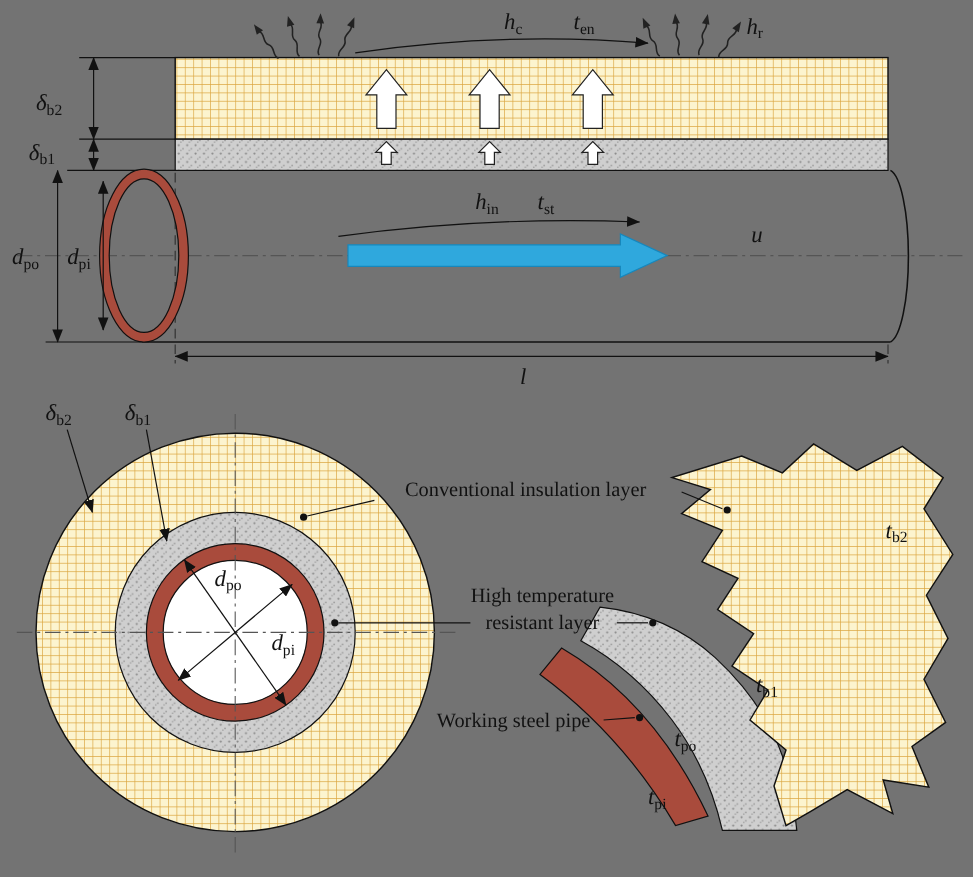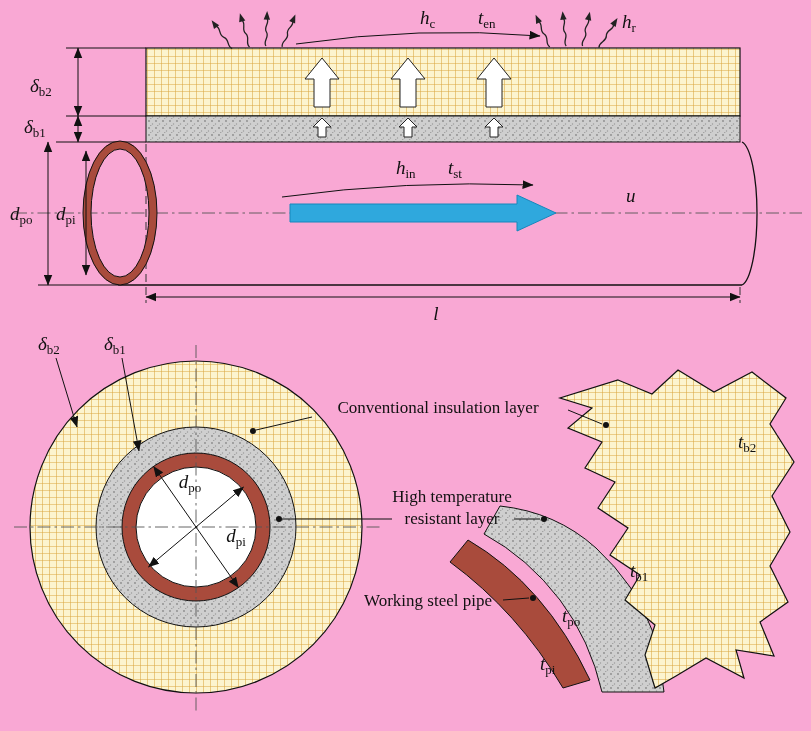--- a/index.html
+++ b/index.html
@@ -1,16 +1,16 @@
 <!DOCTYPE html>
 <html><head>
 <meta charset="utf-8">
 <style>
   html,body{margin:0;padding:0;background:#fff;}
-  .wrap{width:811px;height:731px;position:relative;background:#f9a8d4;overflow:hidden;}
+  .wrap{width:811px;height:731px;position:relative;background:#737373;overflow:hidden;}
   svg{display:block;}
   text{fill:#111;}
   .m{font:italic 19px "Liberation Serif","DejaVu Serif",serif;}
   .s{font:normal 13px "Liberation Serif","DejaVu Serif",serif;}
   .legend{font:17px "Liberation Serif","DejaVu Serif",serif;}
   .thin{stroke:#111;stroke-width:1;fill:none;}
   .dim{stroke:#111;stroke-width:1;fill:none;}
   .dash{stroke:#333;stroke-width:1;stroke-dasharray:8 5;fill:none;}
   .dashdot{stroke:#555;stroke-width:0.9;stroke-dasharray:13 4 2.5 4;fill:none;}
   .edge{stroke:#111;stroke-width:1.3;fill:none;}

